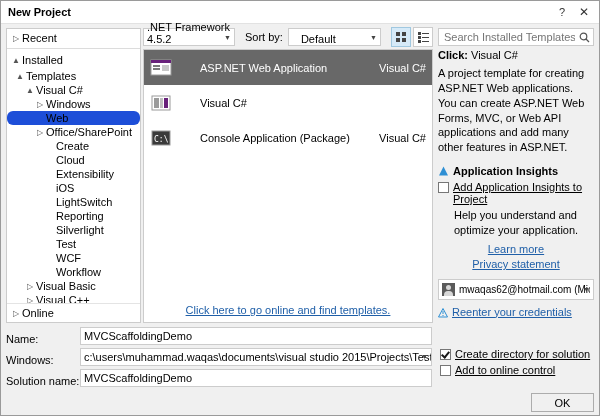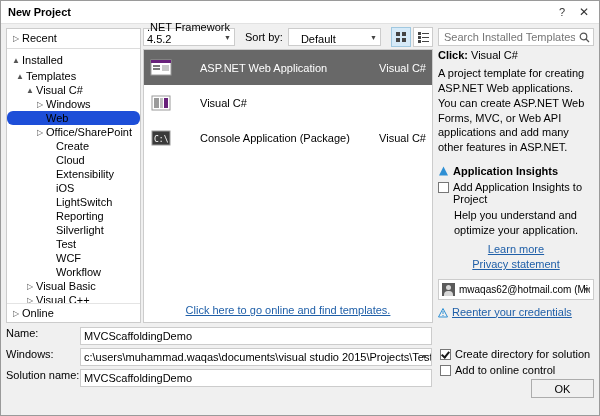--- a/index.html
+++ b/index.html
@@ -257,20 +257,21 @@
   .ai-icon {
     width: 11px;
     height: 11px;
     margin-right: 4px;
     flex: 0 0 11px;
   }
   .check-row {
     display: flex;
     align-items: flex-start;
     margin-bottom: 3px;
+    text-decoration: underline;
   }
   .cb {
     width: 11px;
     height: 11px;
     border: 1px solid #767676;
     background: #fff;
     margin-right: 4px;
     flex: 0 0 11px;
     box-sizing: border-box;
     position: relative;
@@ -362,21 +363,21 @@
   .form {
     position: absolute;
     left: 5px;
     right: 5px;
     bottom: 30px;
     height: 58px;
     font-size: 11px;
   }
   .form-row {
     display: flex;
-    align-items: flex-start;
+    align-items: flex-end;
     height: 18px;
     margin-bottom: 3px;
   }
   .form-label {
     width: 74px;
     flex: 0 0 74px;
   }
   .text-input {
     box-sizing: border-box;
     height: 18px;
@@ -423,21 +424,21 @@
     left: 434px;
     top: 21px;
     font-size: 11px;
   }
   .right-checks .check-row { margin-bottom: 4px; }
 
   
   .footer {
     position: absolute;
     right: 5px;
-    bottom: 17px;
+    bottom: 3px;
     display: flex;
     gap: 4px;
   }
   .footer .btn-std { width: 63px; }
 
   .sep-line {
     position: absolute;
     left: 0;
     right: 0;
     height: 1px;

